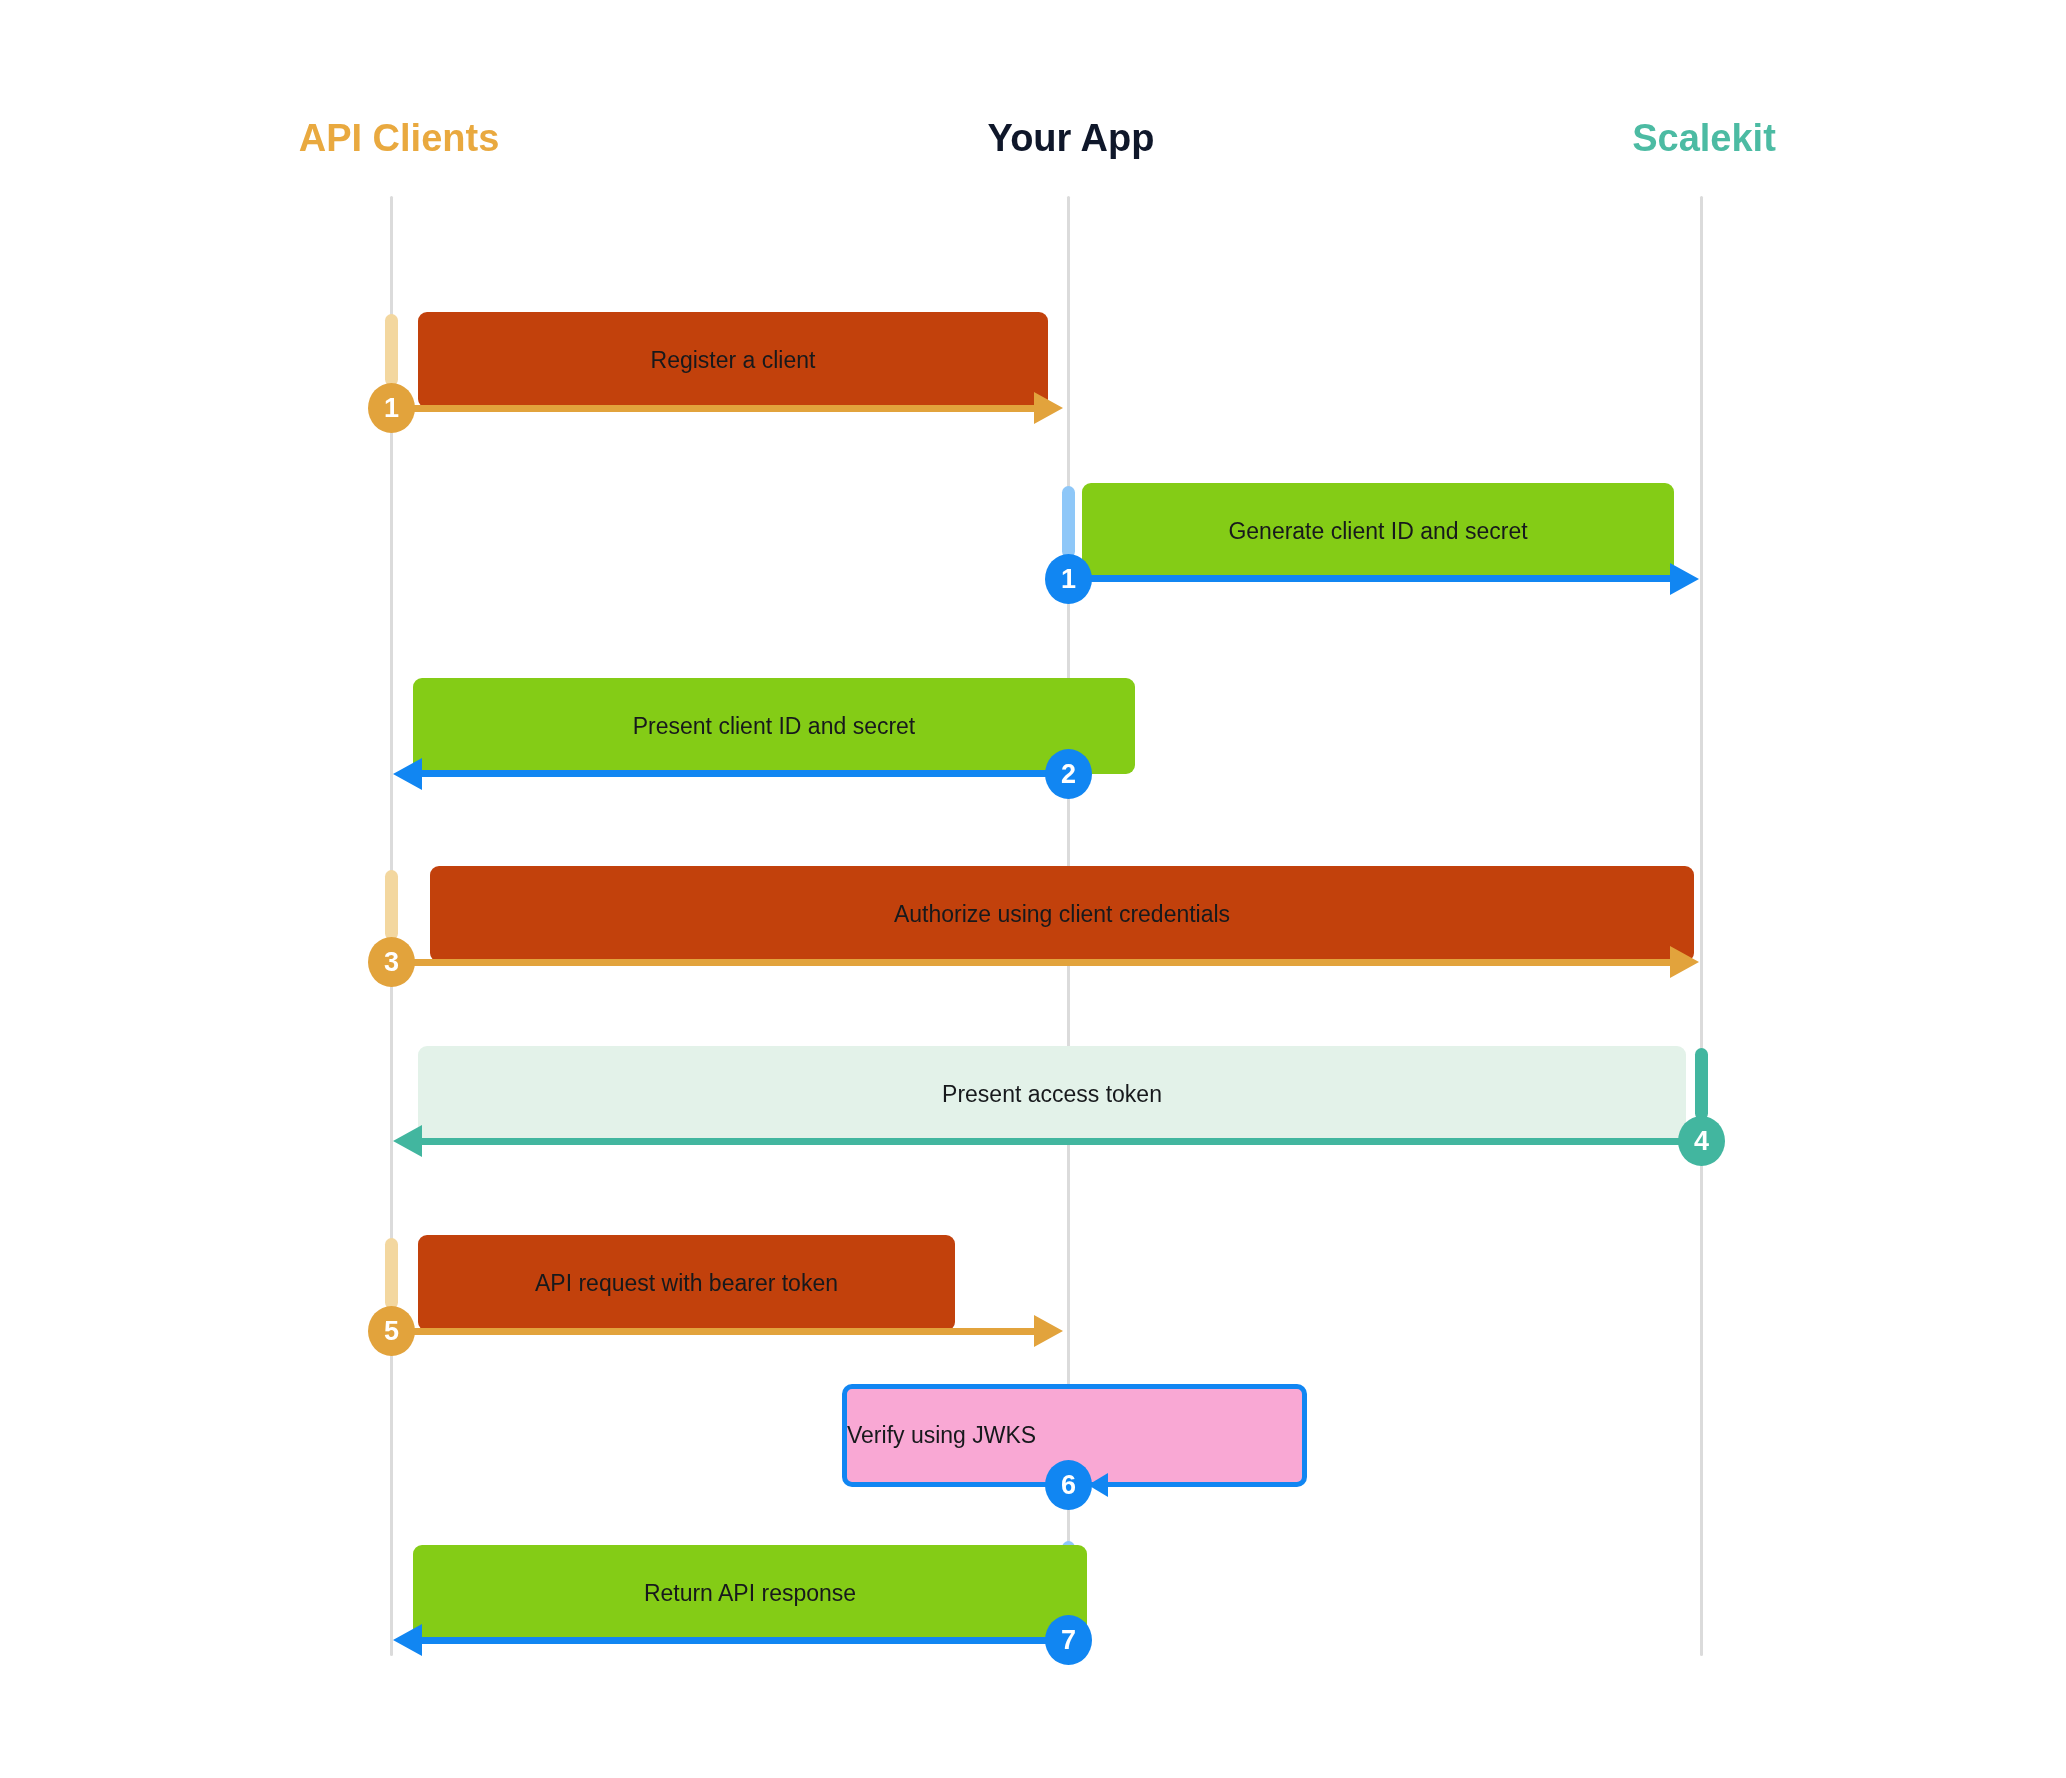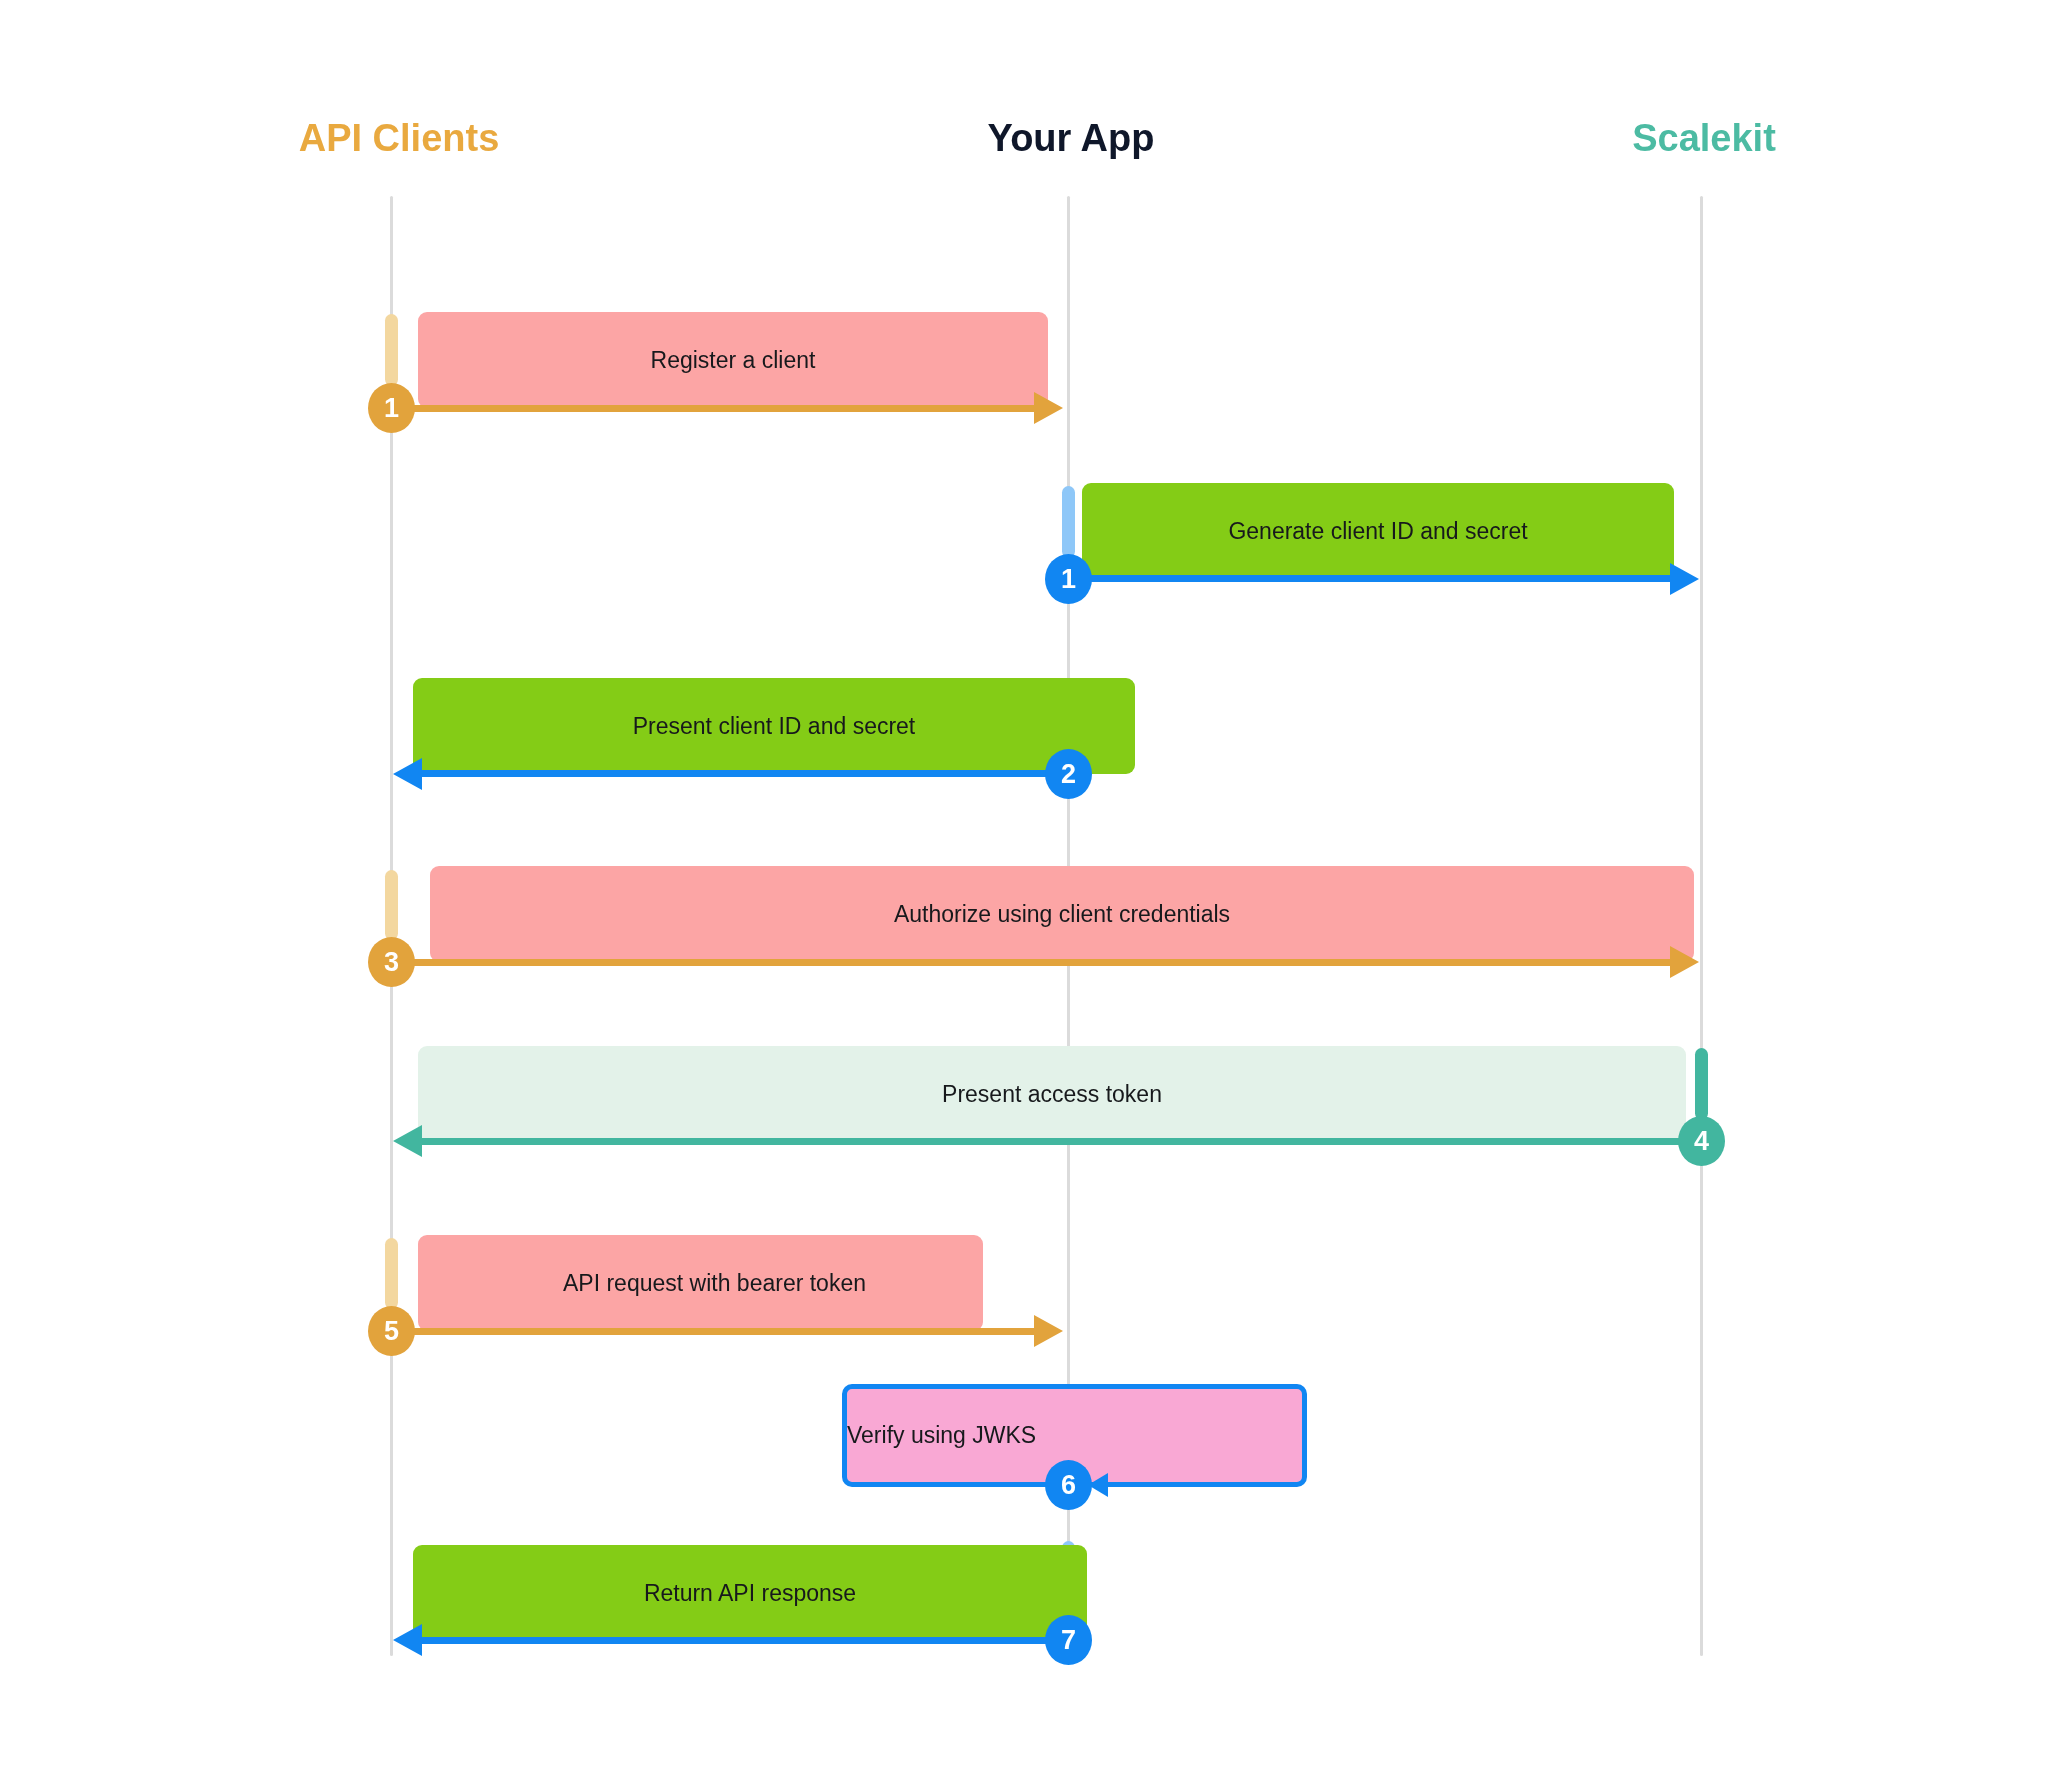--- a/index.html
+++ b/index.html
@@ -8,21 +8,21 @@
     font-family:"Liberation Sans", sans-serif;
   }
   .pname{position:absolute;top:89px;transform:translateX(-50%);
     font-size:38px;font-weight:700;letter-spacing:0px;white-space:nowrap;margin-top:28px;}
   .lifeline{position:absolute;top:196px;height:1460px;width:3px;background:#DBDBDB;border-radius:1.5px;}
   .bar{position:absolute;width:13px;border-radius:6.5px;}
   .bar-orange{background:#F3D79F;}
   .bar-blue{background:#8EC7F8;}
   .bar-teal{background:#42B69F;}
   .box{position:absolute;height:96px;border-radius:9px;display:flex;align-items:center;justify-content:center;}
-  .box-orange{background:#fca5a5;}
+  .box-orange{background:#c2410c;}
   .box-blue{background:#84cc16;}
   .box-green{background:#E3F2E9;}
   .lbl{font-size:23px;color:#17191C;white-space:nowrap;}
   .line{position:absolute;height:7px;}
   .line-orange{background:#E2A33C;}
   .line-blue{background:#1186F2;}
   .line-teal{background:#42B69F;}
   .head{position:absolute;width:0;height:0;border-top:16px solid transparent;border-bottom:16px solid transparent;}
   .head-r{border-left:29px solid;}
   .head-l{border-right:29px solid;}
@@ -98,21 +98,21 @@
   <div>
     <div class="box box-green" style="left:418px;top:1046px;width:1268px;">
       <span class="lbl">Present access token</span>
     </div>
     <div class="line line-teal" style="left:421px;top:1138px;width:1281px;"></div>
     <div class="head head-l c-teal" style="left:393px;top:1125px;"></div>
     <div class="badge badge-teal" style="left:1678px;top:1116px;">4</div>
   </div>
 
   <div>
-    <div class="box box-orange" style="left:418px;top:1235px;width:537px;padding-left:28px;">
+    <div class="box box-orange" style="left:418px;top:1235px;width:537px;">
       <span class="lbl">API request with bearer token</span>
     </div>
     <div class="line line-orange" style="left:392px;top:1328px;width:645px;"></div>
     <div class="head head-r c-orange" style="left:1034px;top:1315px;"></div>
     <div class="badge badge-orange" style="left:368px;top:1306px;">5</div>
   </div>
 
   <div>
     <div class="selfbox" style="left:842px;top:1384px;width:465px;height:103px;">
       <span class="lbl">Verify using JWKS</span>

